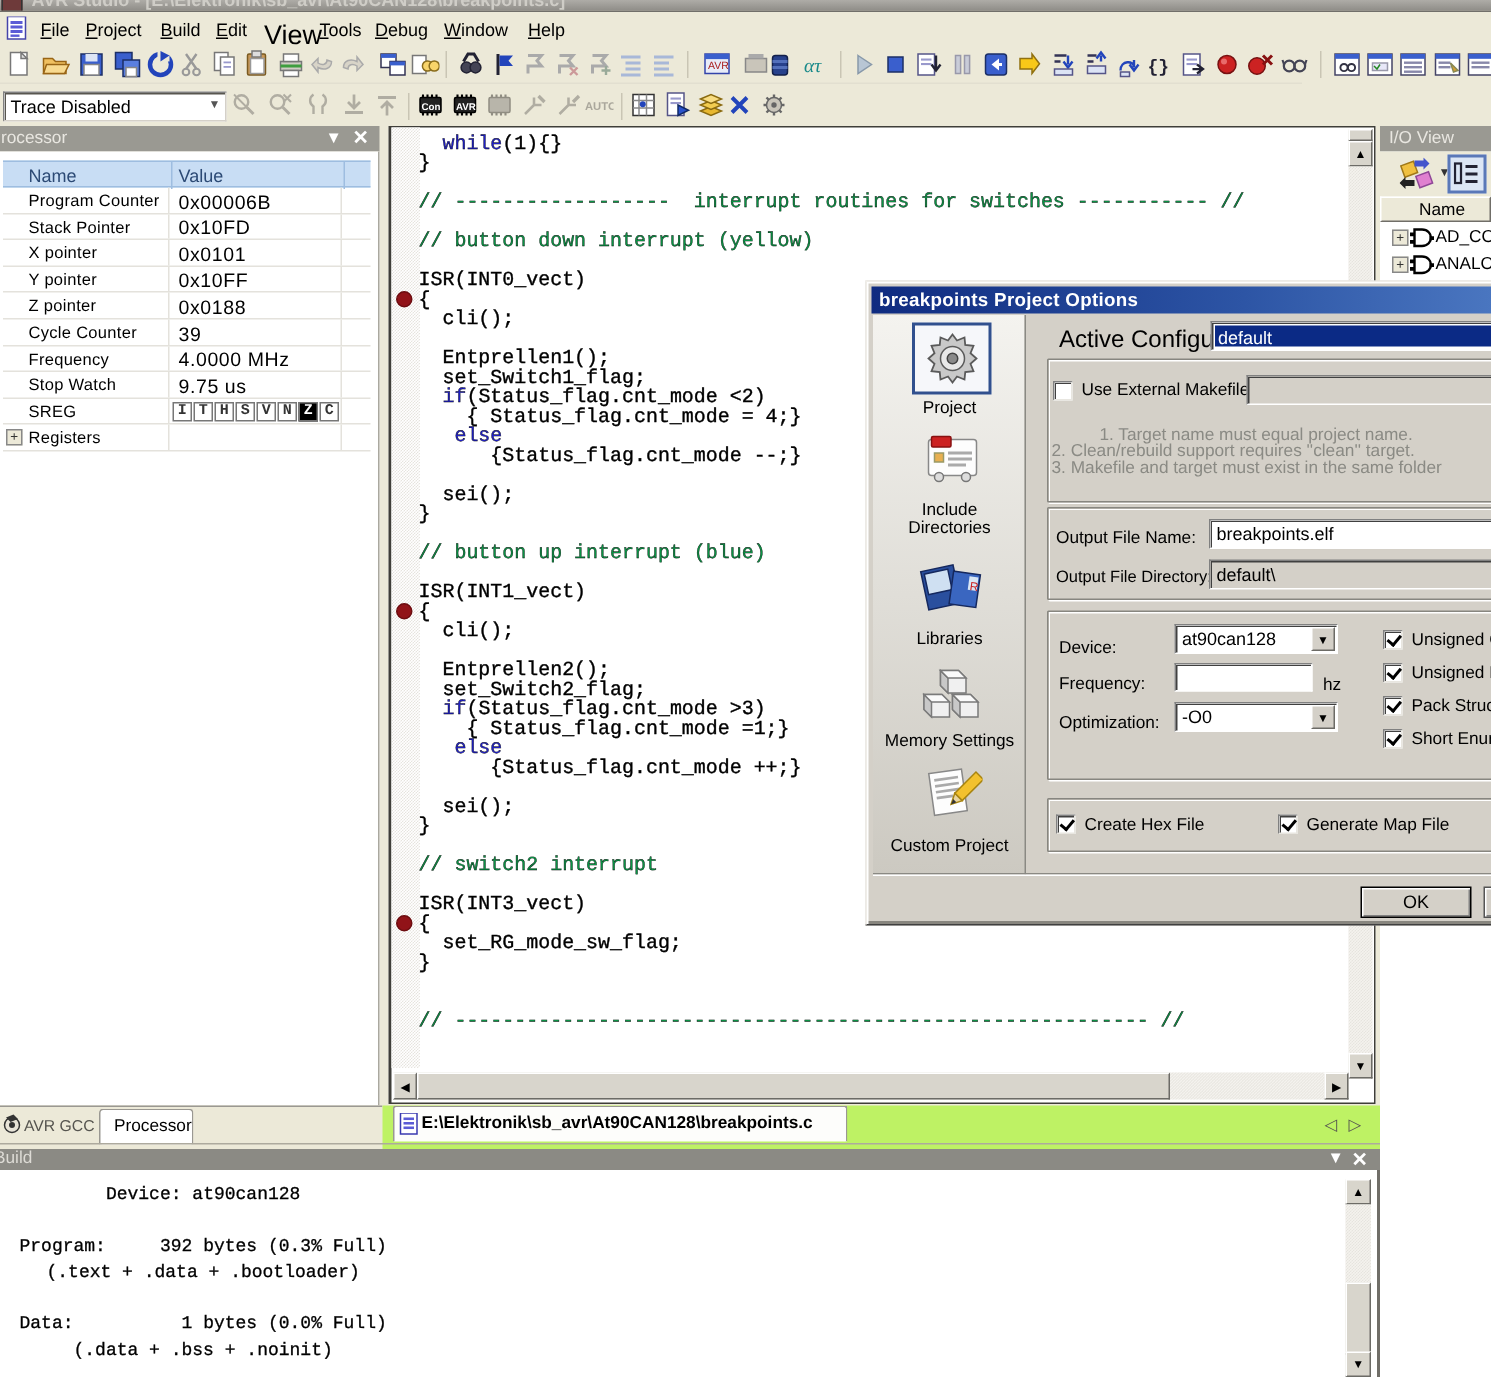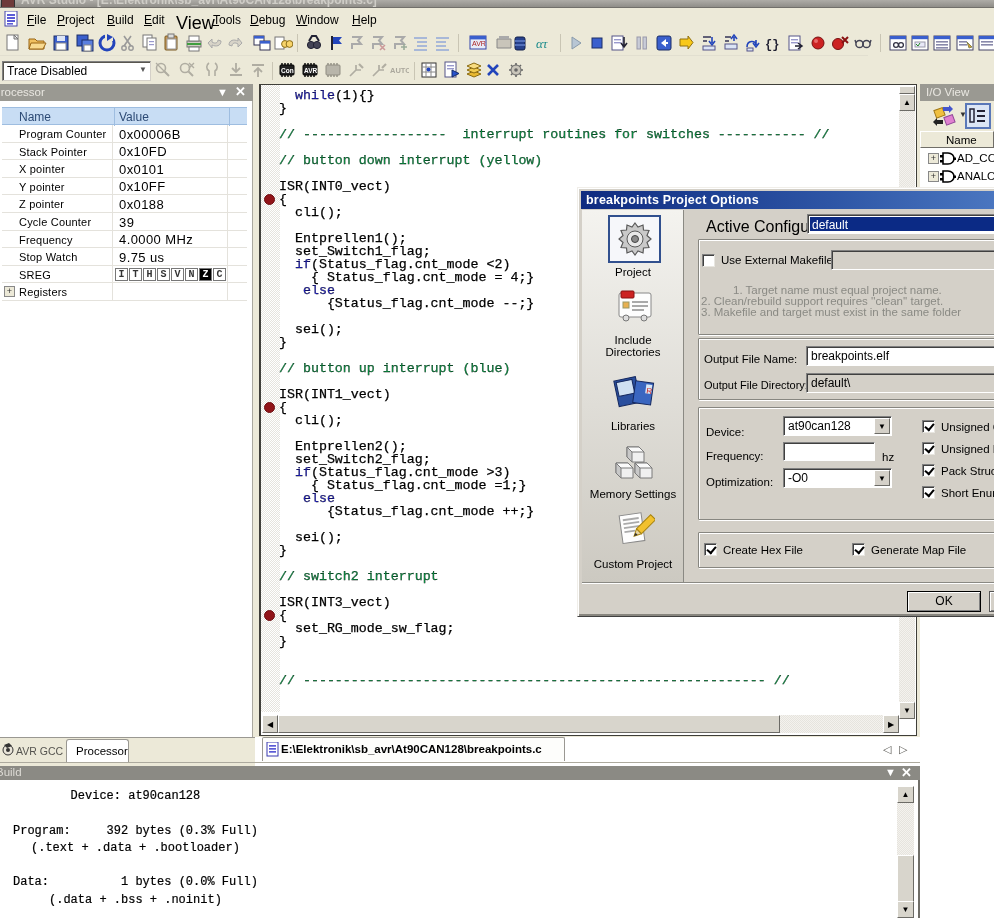--- a/index.html
+++ b/index.html
@@ -614,21 +614,21 @@
 
     <div class="abs" style="left:1px;top:629px;width:637px;height:19px;">
       <div class="abs raise" style="left:0;top:1px;width:16px;height:18px;background:#d8d5cc;text-align:center;font-size:8px;color:#000;line-height:17px;">◀</div>
       <div class="abs raise" style="left:16px;top:1px;width:502px;height:18px;background:#d8d5cc;"></div>
       <div class="abs stipple" style="left:518px;top:1px;width:103px;height:18px;background-color:#f4f2ee;"></div>
       <div class="abs raise" style="left:621px;top:1px;width:16px;height:18px;background:#d8d5cc;text-align:center;font-size:8px;color:#000;line-height:17px;">▶</div>
     </div>
   </div>
 </div>
 
-<div class="abs" style="left:255px;top:737px;width:665px;height:29px;background:#ffffff;">
+<div class="abs" style="left:255px;top:737px;width:665px;height:29px;background:#bef264;">
   <div class="abs" style="left:7px;top:0px;width:303px;height:24px;background:#fdfdfb;border:1px solid #9a9892;border-bottom:none;border-radius:2px 2px 0 0;">
     <svg class="abs" style="left:3px;top:4px;" width="13" height="15" viewBox="0 0 13 15">
         <rect x="1" y="0" width="11" height="14" fill="#fff" stroke="#3a3ab0"></rect>
         <rect x="3" y="3" width="7" height="1.7" fill="#5b5bd6"></rect>
         <rect x="3" y="6" width="7" height="1.7" fill="#5b5bd6"></rect>
         <rect x="3" y="9" width="7" height="1.7" fill="#5b5bd6"></rect>
       </svg>
     <span class="abs" style="left:18px;top:5px;font-size:11.5px;font-weight:bold;color:#000;white-space:nowrap;">E:\Elektronik\sb_avr\At90CAN128\breakpoints.c</span>
   </div>
   <span class="abs" style="left:628px;top:6px;font-size:11px;color:#55544f;">◁</span>

